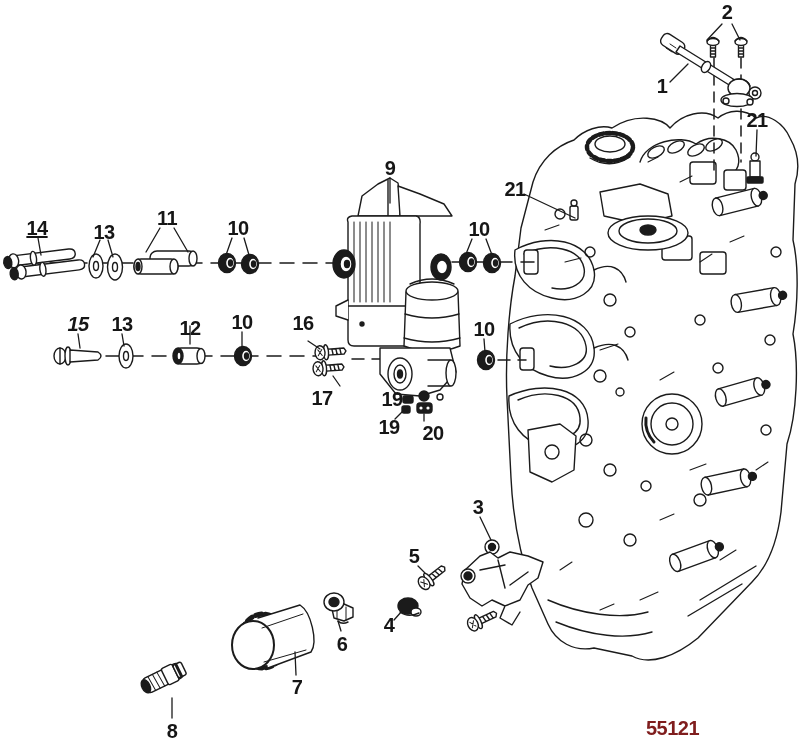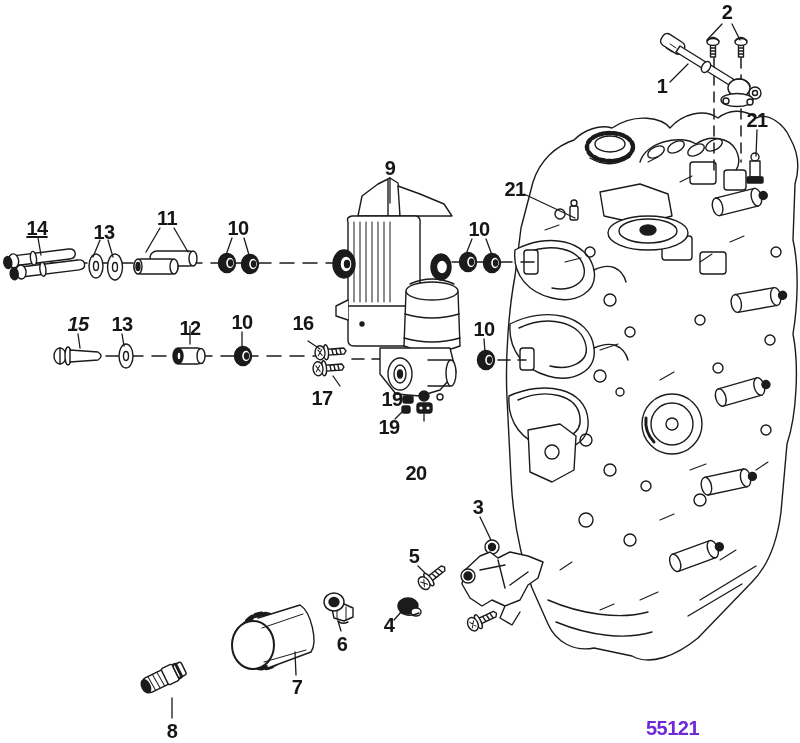--- a/index.html
+++ b/index.html
@@ -10,21 +10,21 @@
   .stage svg { position:absolute; left:0; top:0; }
   .callout {
     position:absolute; transform:translateX(-50%);
     font:700 20px "Liberation Sans", sans-serif;
     color:#161616; letter-spacing:-0.5px; white-space:nowrap;
     line-height:1; user-select:none;
   }
   .drawing-number {
     position:absolute; left:646px; top:718px;
     font:700 20px "Liberation Sans", sans-serif;
-    color:#6d28d9; letter-spacing:-0.5px; line-height:1;
+    color:#7f1d1d; letter-spacing:-0.5px; line-height:1;
   }
 </style>
 </head>
 <body>
 
 <div class="stage">
 
 <svg width="800" height="743" viewBox="0 0 800 743" stroke="#1b1b1b" fill="none" stroke-width="1.4" stroke-linecap="round" stroke-linejoin="round">
 
   <g>
@@ -397,21 +397,21 @@
       <div class="callout" style="left: 479px; top: 219px;">10</div>
       <div class="callout" style="left: 78px; top: 314px; font-style: italic;">15</div>
       <div class="callout" style="left: 122px; top: 314px;">13</div>
       <div class="callout" style="left: 190px; top: 318px;">12</div>
       <div class="callout" style="left: 242px; top: 312px;">10</div>
       <div class="callout" style="left: 303px; top: 313px;">16</div>
       <div class="callout" style="left: 484px; top: 319px;">10</div>
       <div class="callout" style="left: 322px; top: 388px;">17</div>
       <div class="callout" style="left: 392px; top: 389px;">19</div>
       <div class="callout" style="left: 389px; top: 417px;">19</div>
-      <div class="callout" style="left: 416px; top: 423px; margin-top: 40px;">20</div>
+      <div class="callout" style="left: 433px; top: 423px;">20</div>
       <div class="callout" style="left: 478px; top: 497px;">3</div>
       <div class="callout" style="left: 414px; top: 546px;">5</div>
       <div class="callout" style="left: 389px; top: 615px;">4</div>
       <div class="callout" style="left: 342px; top: 634px;">6</div>
       <div class="callout" style="left: 297px; top: 677px;">7</div>
       <div class="callout" style="left: 172px; top: 721px;">8</div>
     </div>
 
 <div class="drawing-number">55121</div>
 

